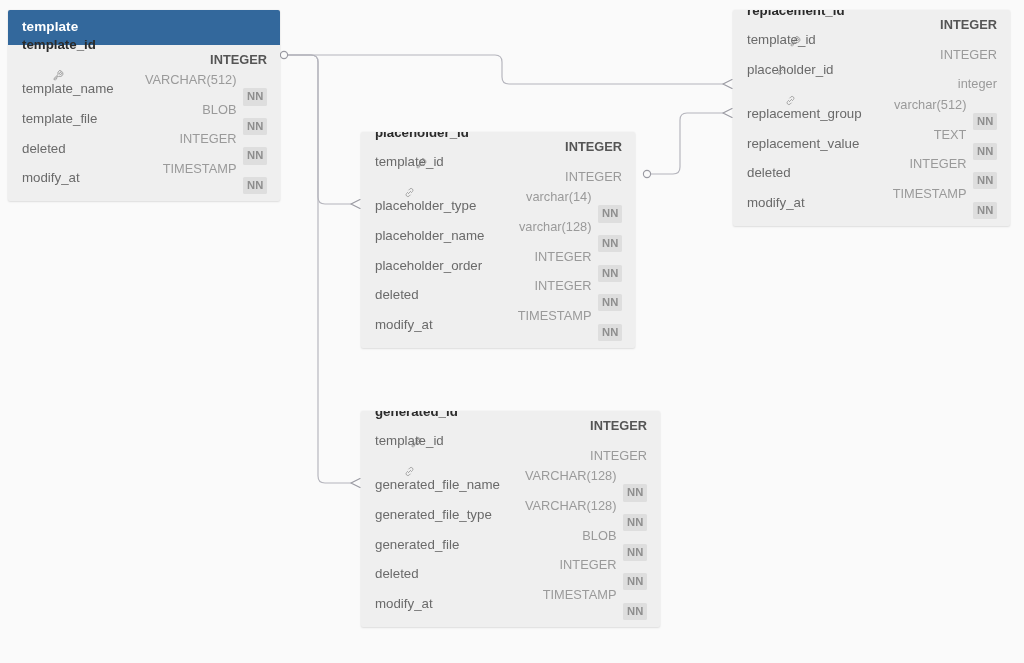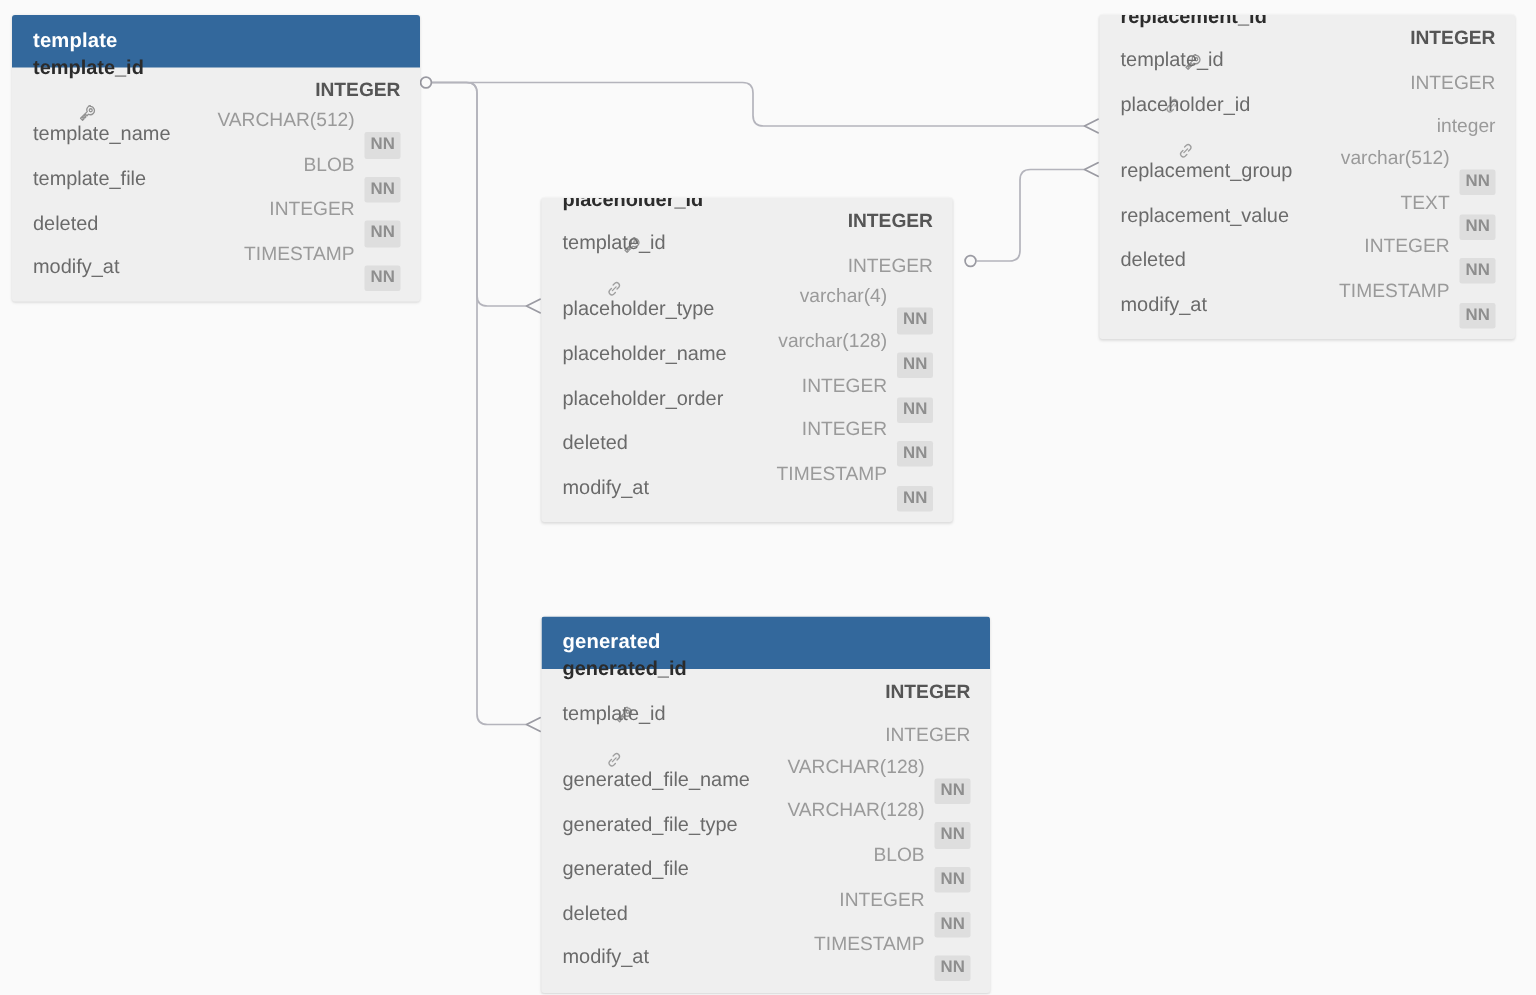--- a/index.html
+++ b/index.html
@@ -222,21 +222,21 @@
           <div class="col-type">
             <span>INTEGER</span>
           </div>
         </div>
         <div class="row">
           <div class="col-name">
             <span>placeholder_type</span>
           </div>
           <div class="spacer"></div>
           <div class="col-type">
-            <span>varchar(4)</span>
+            <span>varchar(14)</span>
             <span class="nn">NN</span>
           </div>
         </div>
         <div class="row">
           <div class="col-name">
             <span>placeholder_name</span>
           </div>
           <div class="spacer"></div>
           <div class="col-type">
             <span>varchar(128)</span>
@@ -268,21 +268,20 @@
             <span>modify_at</span>
           </div>
           <div class="spacer"></div>
           <div class="col-type">
             <span>TIMESTAMP</span>
             <span class="nn">NN</span>
           </div>
         </div>
       </div>
       <div class="entity" style="left: 361px; top: 411px; width: 299px;">
-        <div class="entity-header">generated</div>
         <div class="row pk">
           <div class="col-name">
             <span>generated_id</span>
             <span class="keyicon">
               <svg viewBox="0 0 16 16" width="11" height="11" aria-hidden="true">
                 <path d="M10.4 1.4a4 4 0 0 1 2.9 6.8 4 4 0 0 1-4.6.8L7.3 10.4 6.2 9.3 5 10.5l1.1 1.1-1 1-1.1-1.1-1 1 1.2 1.2-1.2 1.2-2-2 6.5-6.5a4 4 0 0 1 .8-4.6 4 4 0 0 1 2.1-1.4z" fill="none" stroke="#6f6f6f" stroke-width="1.25" stroke-linejoin="round"></path>
                 <circle cx="10.9" cy="5.1" r="1.45" fill="none" stroke="#6f6f6f" stroke-width="1.25"></circle>
               </svg>
             </span>
           </div>

